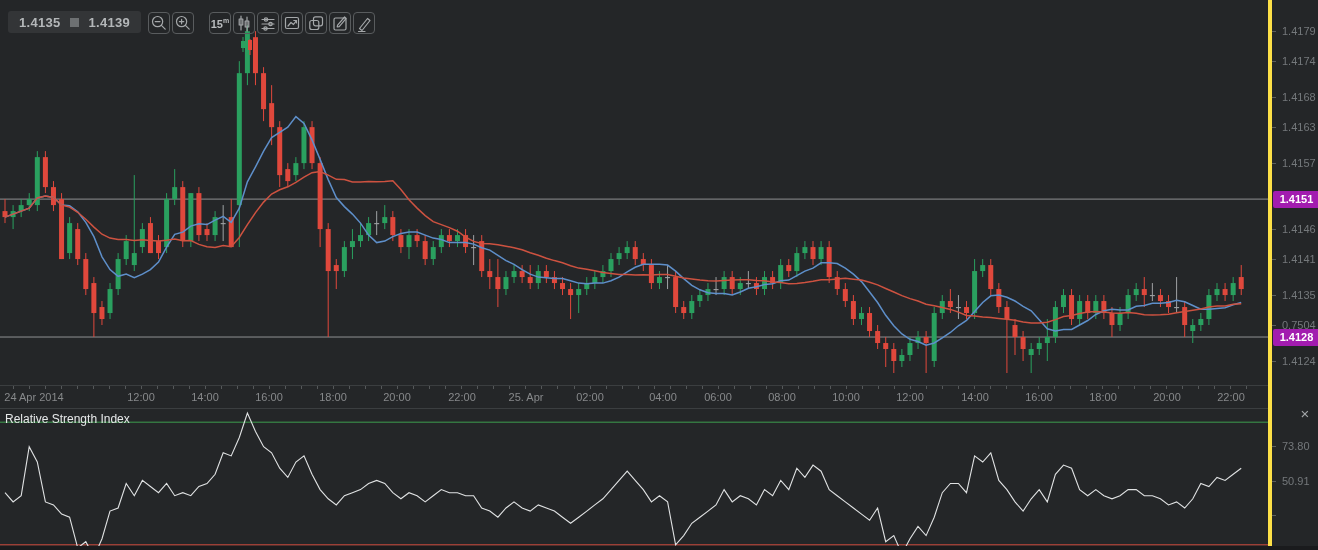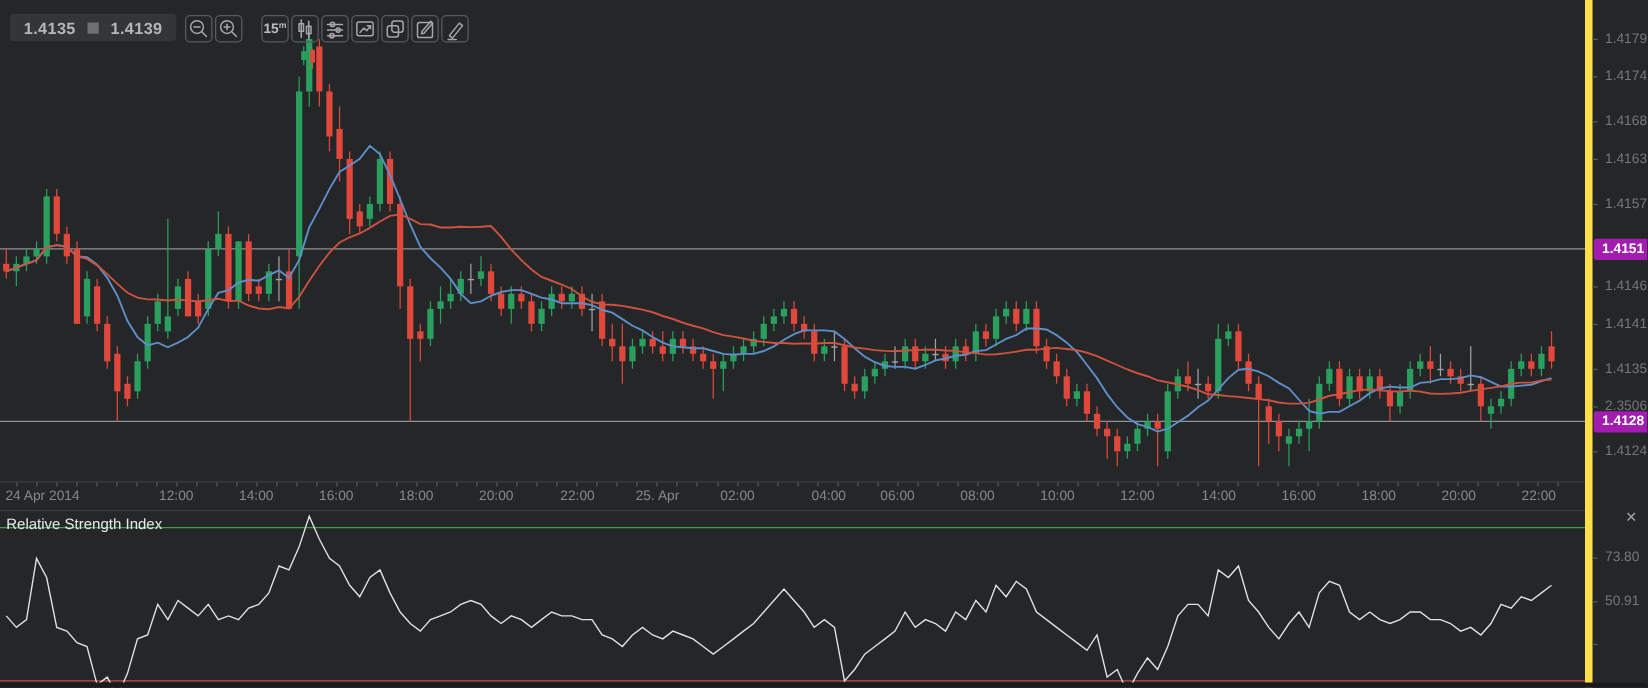--- a/index.html
+++ b/index.html
@@ -25,21 +25,21 @@
   .time-axis{position:absolute;left:0;top:385px;width:1268px;height:22px;
              border-top:1px solid #3b3e40;border-bottom:1px solid #3b3e40;}
   .ttick{position:absolute;top:5px;font-size:11px;color:#87898b;transform:translateX(-50%);white-space:nowrap;}
   .mtick{position:absolute;top:0;width:1px;height:3px;background:#55585a;}
   
   .rsi-panel{position:absolute;left:0;top:409px;width:1268px;height:141px;}
   #rsi-chart{position:absolute;left:0;top:0;}
   .rsi-title{position:absolute;left:5px;top:3px;font-size:12px;color:#e6e8e9;z-index:3;}
   
   .price-axis{position:absolute;left:1268px;top:0;width:50px;height:550px;
-              border-left:6px solid #fde047;box-sizing:border-box;}
+              border-left:4px solid #fde047;box-sizing:border-box;}
   .ptick{position:absolute;left:10px;font-size:11px;color:#74787b;}
   .pdash{position:absolute;left:0;width:4px;height:1px;background:#595c5e;}
   .badge{position:absolute;left:1px;width:47px;height:17px;background:#a21caf;color:#ffffff;
          font-size:11px;font-weight:bold;text-align:center;line-height:17px;border-radius:2px;z-index:4;}
   .rsi-close{position:absolute;left:1297px;top:406px;width:16px;height:16px;color:#a4a7a9;
              font-size:15px;line-height:16px;text-align:center;cursor:pointer;z-index:7;}
   .bottom-strip{position:absolute;left:0;top:546px;width:1318px;height:4px;background:#1a1b1d;}
 </style>
 </head>
 <body>
@@ -559,21 +559,21 @@
       <div class="ptick" style="top: 121.134px;">1.4163</div>
       <div class="pdash" style="top: 127.134px;"></div>
       <div class="ptick" style="top: 157.115px;">1.4157</div>
       <div class="pdash" style="top: 163.115px;"></div>
       <div class="ptick" style="top: 223.081px;">1.4146</div>
       <div class="pdash" style="top: 229.081px;"></div>
       <div class="ptick" style="top: 253.065px;">1.4141</div>
       <div class="pdash" style="top: 259.065px;"></div>
       <div class="ptick" style="top: 289.047px;">1.4135</div>
       <div class="pdash" style="top: 295.047px;"></div>
-      <div class="ptick" style="top: 319.031px;">2.3506</div>
+      <div class="ptick" style="top: 319.031px;">0.7504</div>
       <div class="pdash" style="top: 325.031px;"></div>
       <div class="ptick" style="top: 355.012px;">1.4124</div>
       <div class="pdash" style="top: 361.012px;"></div>
       <div class="badge" style="top: 190.597px;">1.4151</div>
       <div class="badge" style="top: 328.525px;">1.4128</div>
       <div class="ptick" style="top: 440.242px;">73.80</div>
       <div class="pdash" style="top: 446.242px;"></div>
       <div class="ptick" style="top: 474.695px;">50.91</div>
       <div class="pdash" style="top: 480.695px;"></div>
       <div class="ptick" style="top: 509.179px; margin-top: 42px;">39.66</div>

